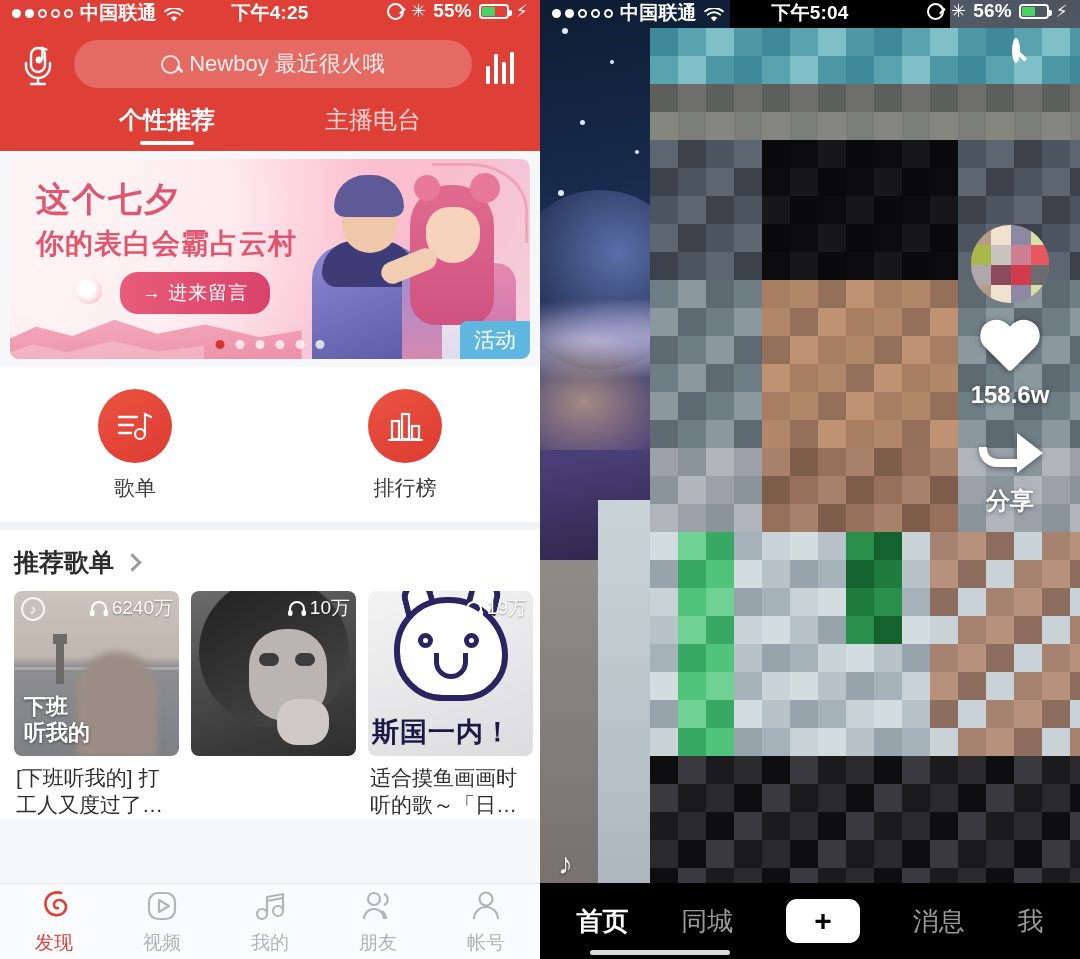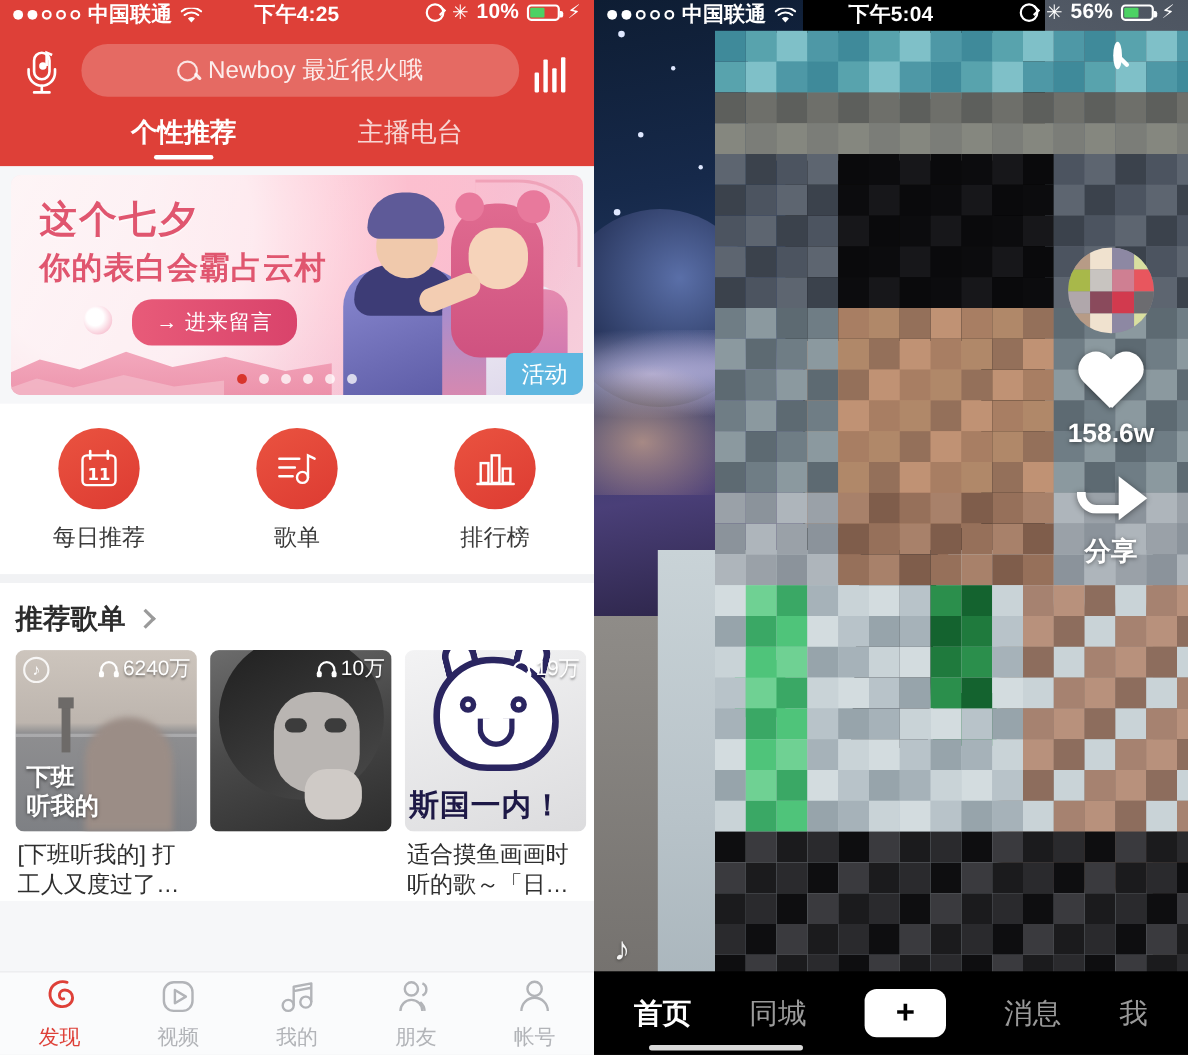--- a/index.html
+++ b/index.html
@@ -288,21 +288,21 @@
                 <path d="M10 13.5 6.8 9.8a5 5 0 0 1 6.4 0z" fill="#fff"></path>
                 <path d="M3.8 6.6a9.5 9.5 0 0 1 12.4 0" stroke="#fff" stroke-width="1.9" fill="none" stroke-linecap="round"></path>
                 <path d="M1.2 3.3a13.5 13.5 0 0 1 17.6 0" stroke="#fff" stroke-width="1.9" fill="none" stroke-linecap="round"></path>
               </svg>
           </span>
         </div>
         <div class="sb-center">下午4:25</div>
         <div class="sb-right">
           <span class="lockrot"></span>
           <span class="bt">✳</span>
-          <span class="pct">10%</span>
+          <span class="pct">55%</span>
           <span class="batt">
               <i style="width:55%"></i>
             </span>
           <span class="bolt">⚡</span>
         </div>
       </div>
 
       <div class="ne-searchrow">
         <span class="mic-ico">
           <svg width="44" height="48" viewBox="0 0 44 48">
@@ -359,30 +359,20 @@
           <i></i>
           <i></i>
           <i></i>
           <i></i>
           <i></i>
       </div>
       <div class="bn-tag">活动</div>
     </div>
 
     <div class="ne-quick">
-      <div class="qi">
-        <div class="qi-circ">
-          <svg width="38" height="38" viewBox="0 0 38 38">
-            <rect x="4" y="7" width="30" height="27" rx="4" fill="none" stroke="#fff" stroke-width="2.2"></rect>
-            <path d="M11 3v7M27 3v7" stroke="#fff" stroke-width="2.4" stroke-linecap="round"></path>
-            <text x="19" y="29" font-size="15" font-weight="bold" fill="#fff" text-anchor="middle" font-family="DejaVu Sans">11</text>
-          </svg>
-        </div>
-        <div class="qi-label">每日推荐</div>
-      </div>
       <div class="qi">
         <div class="qi-circ">
           <svg width="40" height="34" viewBox="0 0 40 34">
             <path d="M4 8h18M4 16h14M4 24h12" stroke="#fff" stroke-width="2.4" stroke-linecap="round"></path>
             <circle cx="25" cy="25" r="5" fill="none" stroke="#fff" stroke-width="2.2"></circle>
             <path d="M30 25V5l6 3" stroke="#fff" stroke-width="2.2" fill="none" stroke-linecap="round"></path>
           </svg>
         </div>
         <div class="qi-label">歌单</div>
       </div>

